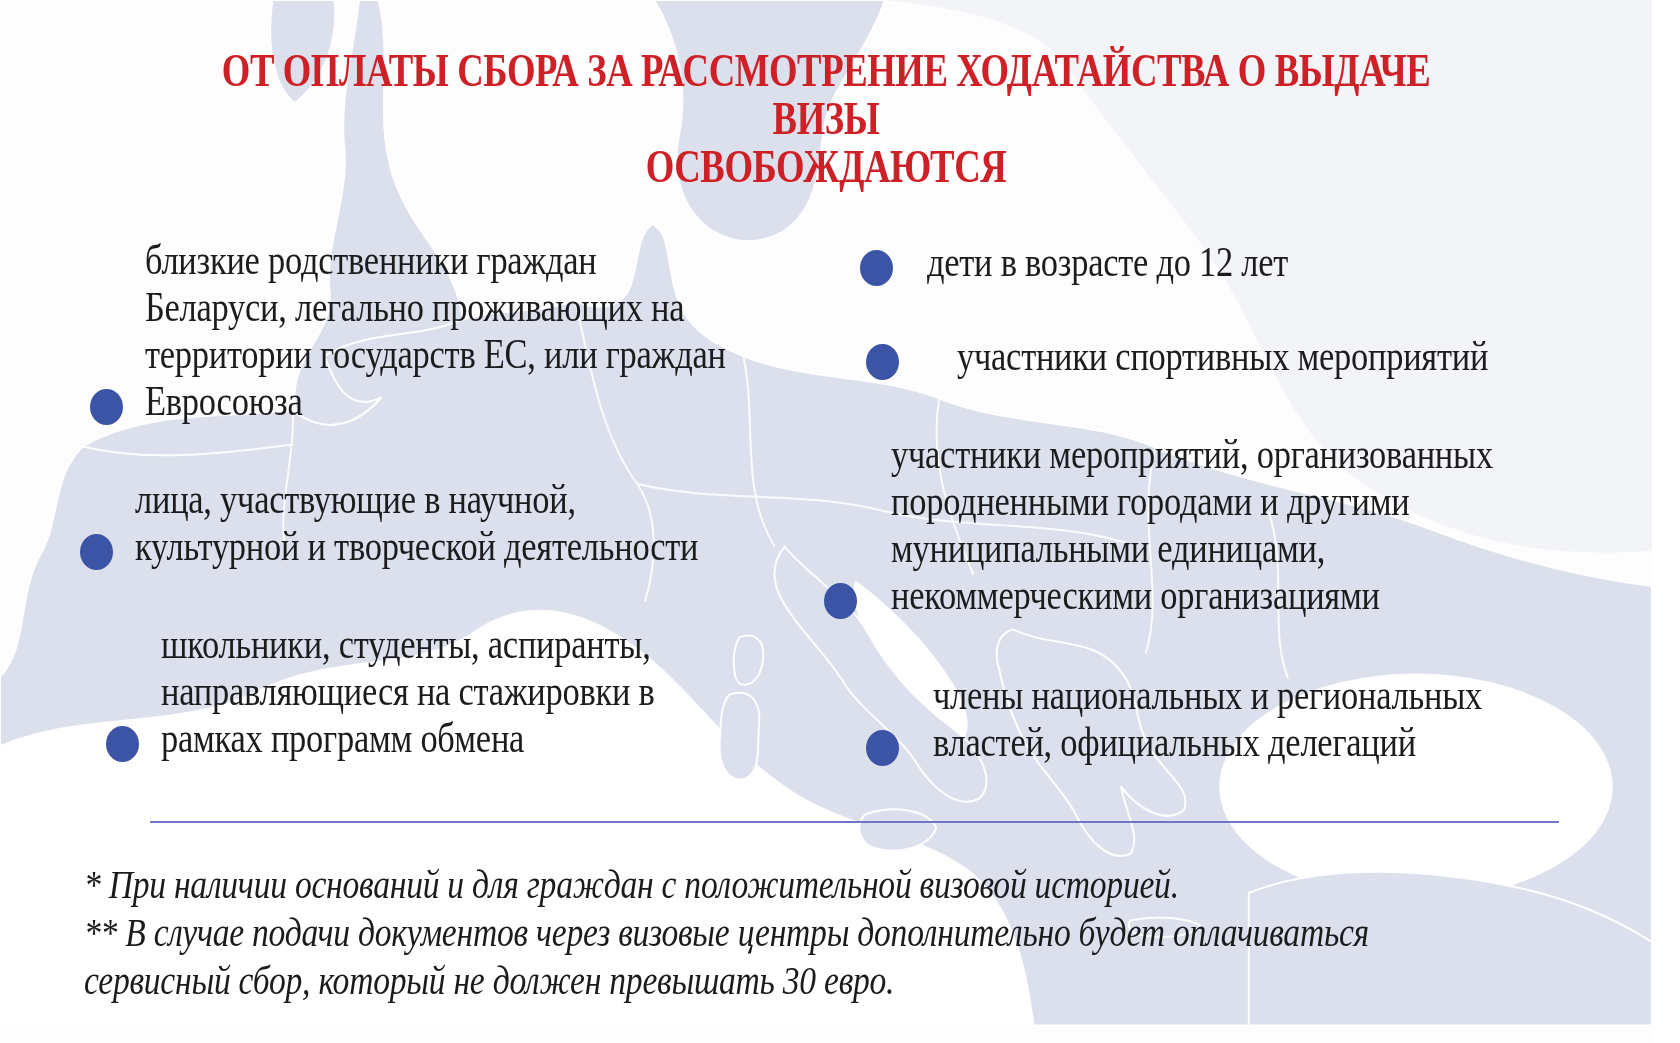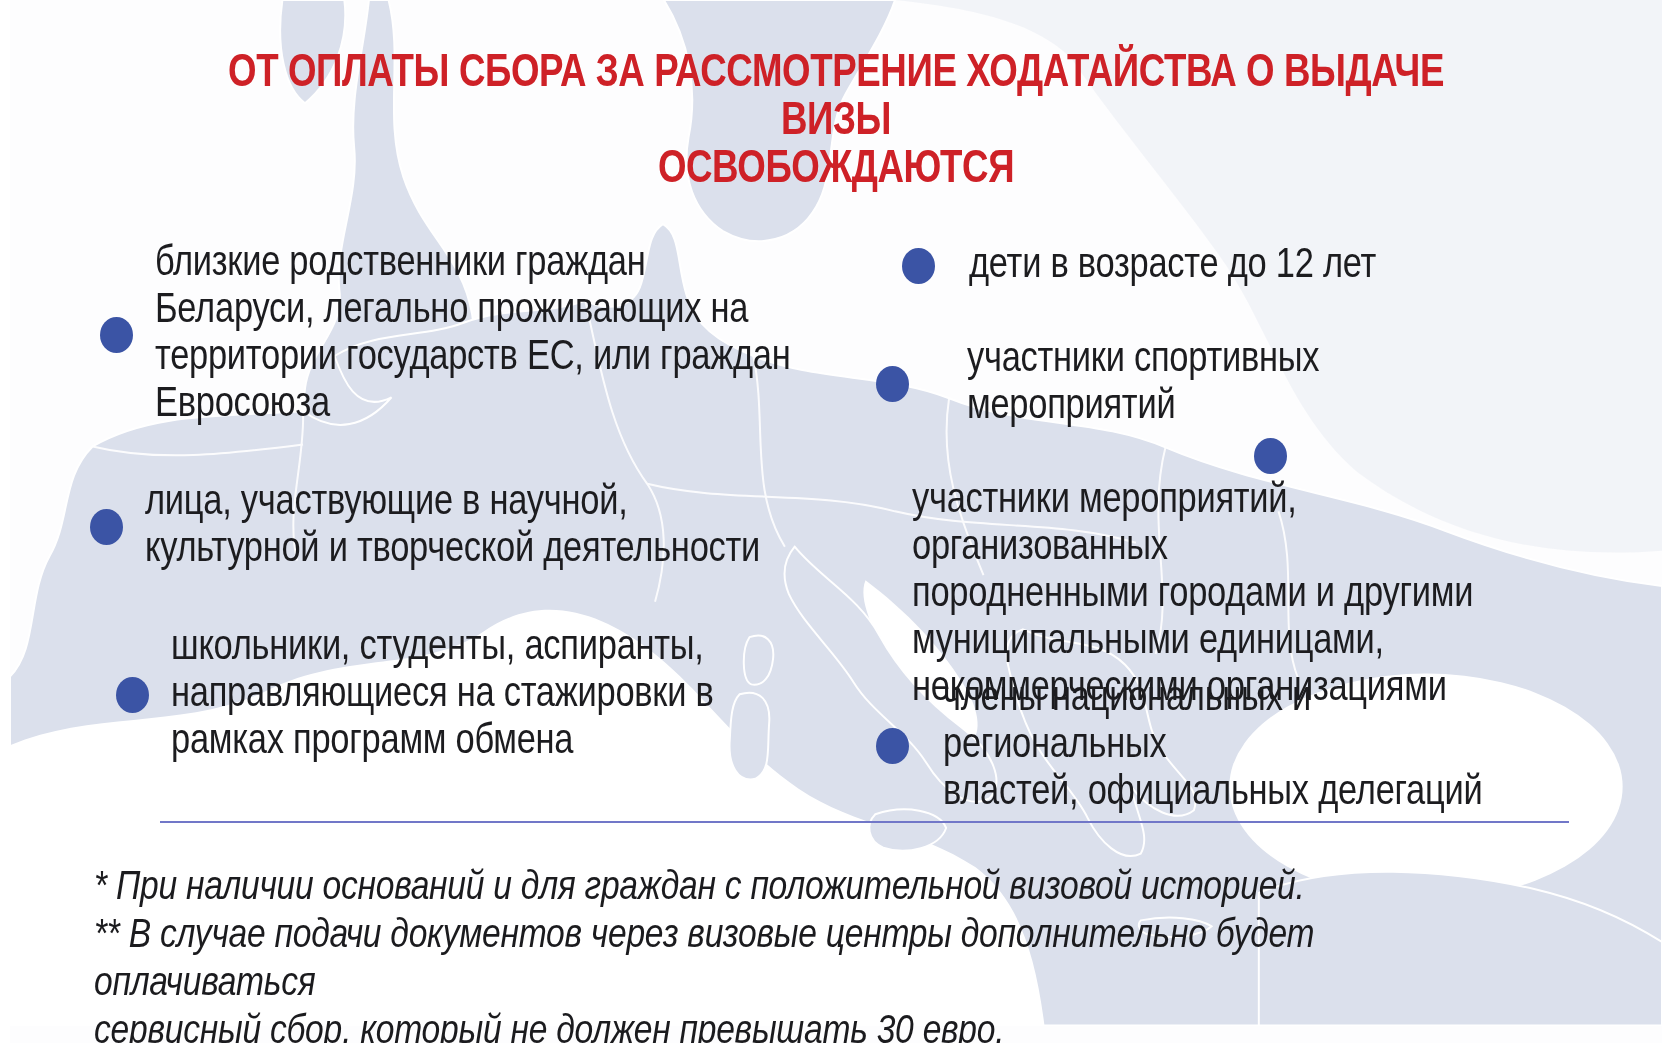--- a/index.html
+++ b/index.html
@@ -1,39 +1,38 @@
 <!DOCTYPE html>
 <html><head>
 <meta charset="utf-8">
 <style>
   html,body{margin:0;padding:0;background:#ffffff;}
   .canvas{
     position:relative;
     width:1652px;height:1043px;
     overflow:hidden;
     background:#fdfdfe;
-    font-family:Liberation Sans, sans-serif;
-    margin-left:10px;
+    font-family:Liberation Serif, serif;
   }
   .map-bg{position:absolute;inset:0;z-index:0;}
   .content{position:absolute;inset:0;z-index:1;}
 
   .title{
     position:absolute;left:0;right:0;top:46px;
     text-align:center;
     font-weight:bold;
     font-size:47px;line-height:48px;
     letter-spacing:-0.5px;
     color:#ce2127;
     white-space:pre-line;
     transform:scaleX(0.78);
     transform-origin:center top;
   }
 
-  .item{position:absolute;display:flex;align-items:center;}
+  .item{position:absolute;display:flex;align-items:flex-end;}
   .dot{
     flex:0 0 auto;
     width:33px;height:36px;border-radius:50%;
     background:#3b54a5;
     margin-top:7px;
   }
   .item-text{
     font-size:42px;line-height:47px;
     color:#1c1c1f;
     white-space:pre-line;
@@ -129,29 +128,29 @@
       </div>
       <div class="item" style="left:106px;top:621px;">
         <span class="dot"></span>
         <div class="item-text">школьники, студенты, аспиранты,
 направляющиеся на стажировки в
 рамках программ обмена</div>
       </div>
     </div>
 
     <div class="col-right">
-      <div class="item" style="left:892px;top:239px;">
+      <div class="item" style="left:860px;top:239px;">
         <span class="dot"></span>
         <div class="item-text">дети в возрасте до 12 лет</div>
       </div>
       <div class="item" style="left:866px;top:333px;gap:24px;">
         <span class="dot"></span>
         <div class="item-text">участники спортивных мероприятий</div>
       </div>
-      <div class="item" style="left:868px;top:431px;flex-direction:column;">
+      <div class="item" style="left:824px;top:431px;">
         <span class="dot"></span>
         <div class="item-text">участники мероприятий, организованных
 породненными городами и другими
 муниципальными единицами,
 некоммерческими организациями</div>
       </div>
       <div class="item" style="left:866px;top:672px;">
         <span class="dot"></span>
         <div class="item-text">члены национальных и региональных
 властей, официальных делегаций</div>

